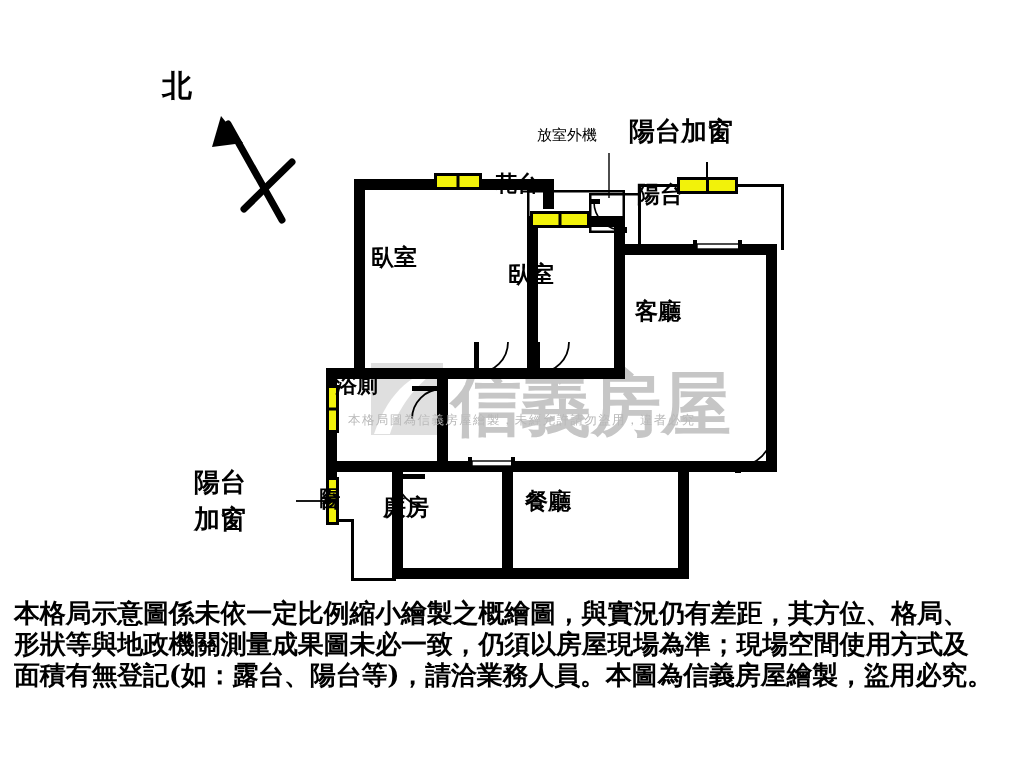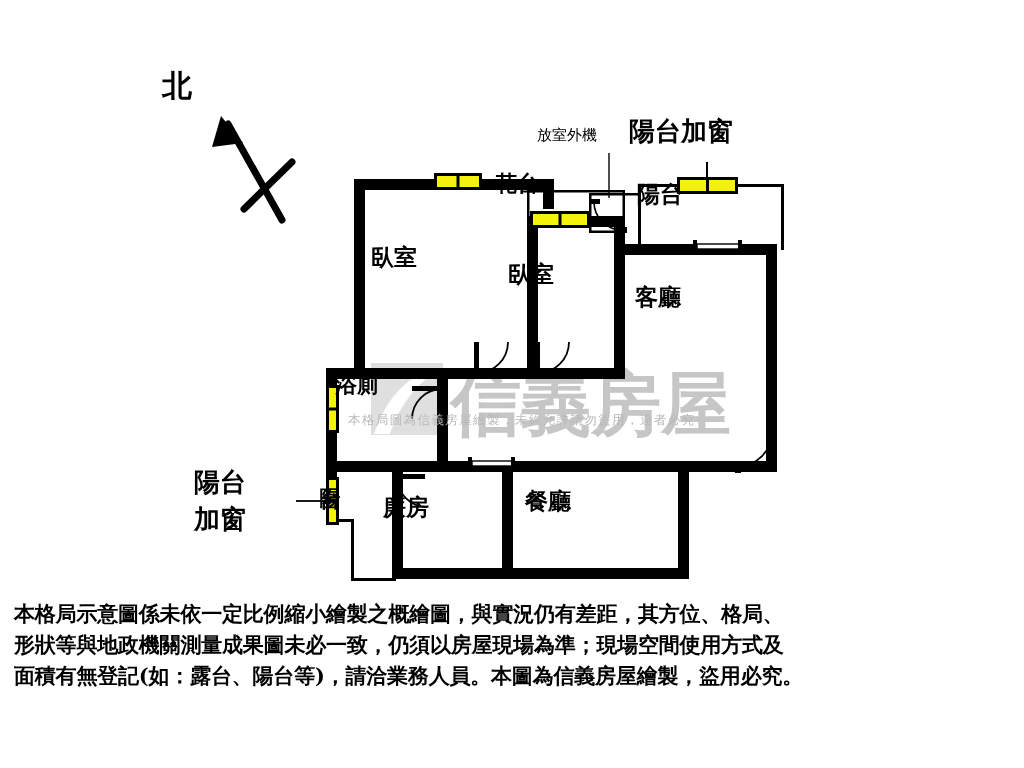--- a/index.html
+++ b/index.html
@@ -42,21 +42,21 @@
     white-space: nowrap;
     pointer-events: none;
   }
 
   
   #disclaimer {
     position: absolute;
     left: 14px; top: 598px;
     width: 998px;
     font-family: "DejaVu Serif", "Liberation Serif", serif;
-    font-size: 21px;
+    font-size: 26px;
     font-weight: 700;
     color: #000;
     line-height: 31px;
     letter-spacing: -0.2px;
   }
   #disclaimer div { white-space: nowrap; }
 </style>
 </head>
 <body>
 
@@ -249,21 +249,21 @@
   <div class="lbl lbl-big" style="left:629px; top:118px;">陽台加窗</div>
 
   <div class="lbl lbl-small" style="left:495px; top:172px;">花台</div>
 
   <div class="lbl lbl-room" style="left:637px; top:182px;">陽台</div>
 
   <div class="lbl lbl-room" style="left:371px; top:245px;">臥室</div>
 
   <div class="lbl lbl-room" style="left:508px; top:262px;">臥室</div>
 
-  <div class="lbl lbl-room" style="left:635px; top:285px;">客廳</div>
+  <div class="lbl lbl-room" style="left:635px; top:299px;">客廳</div>
 
   <div class="lbl lbl-small" style="left:335px; top:373px;">浴廁</div>
 
   <div class="lbl lbl-big" style="left:194px; top:469px;">陽台</div>
   <div class="lbl lbl-big" style="left:194px; top:506px;">加窗</div>
 
   <div class="lbl lbl-vert" style="left:319px; top:472px;">陽台</div>
 
   <div class="lbl lbl-room" style="left:383px; top:495px;">廉房</div>
 

